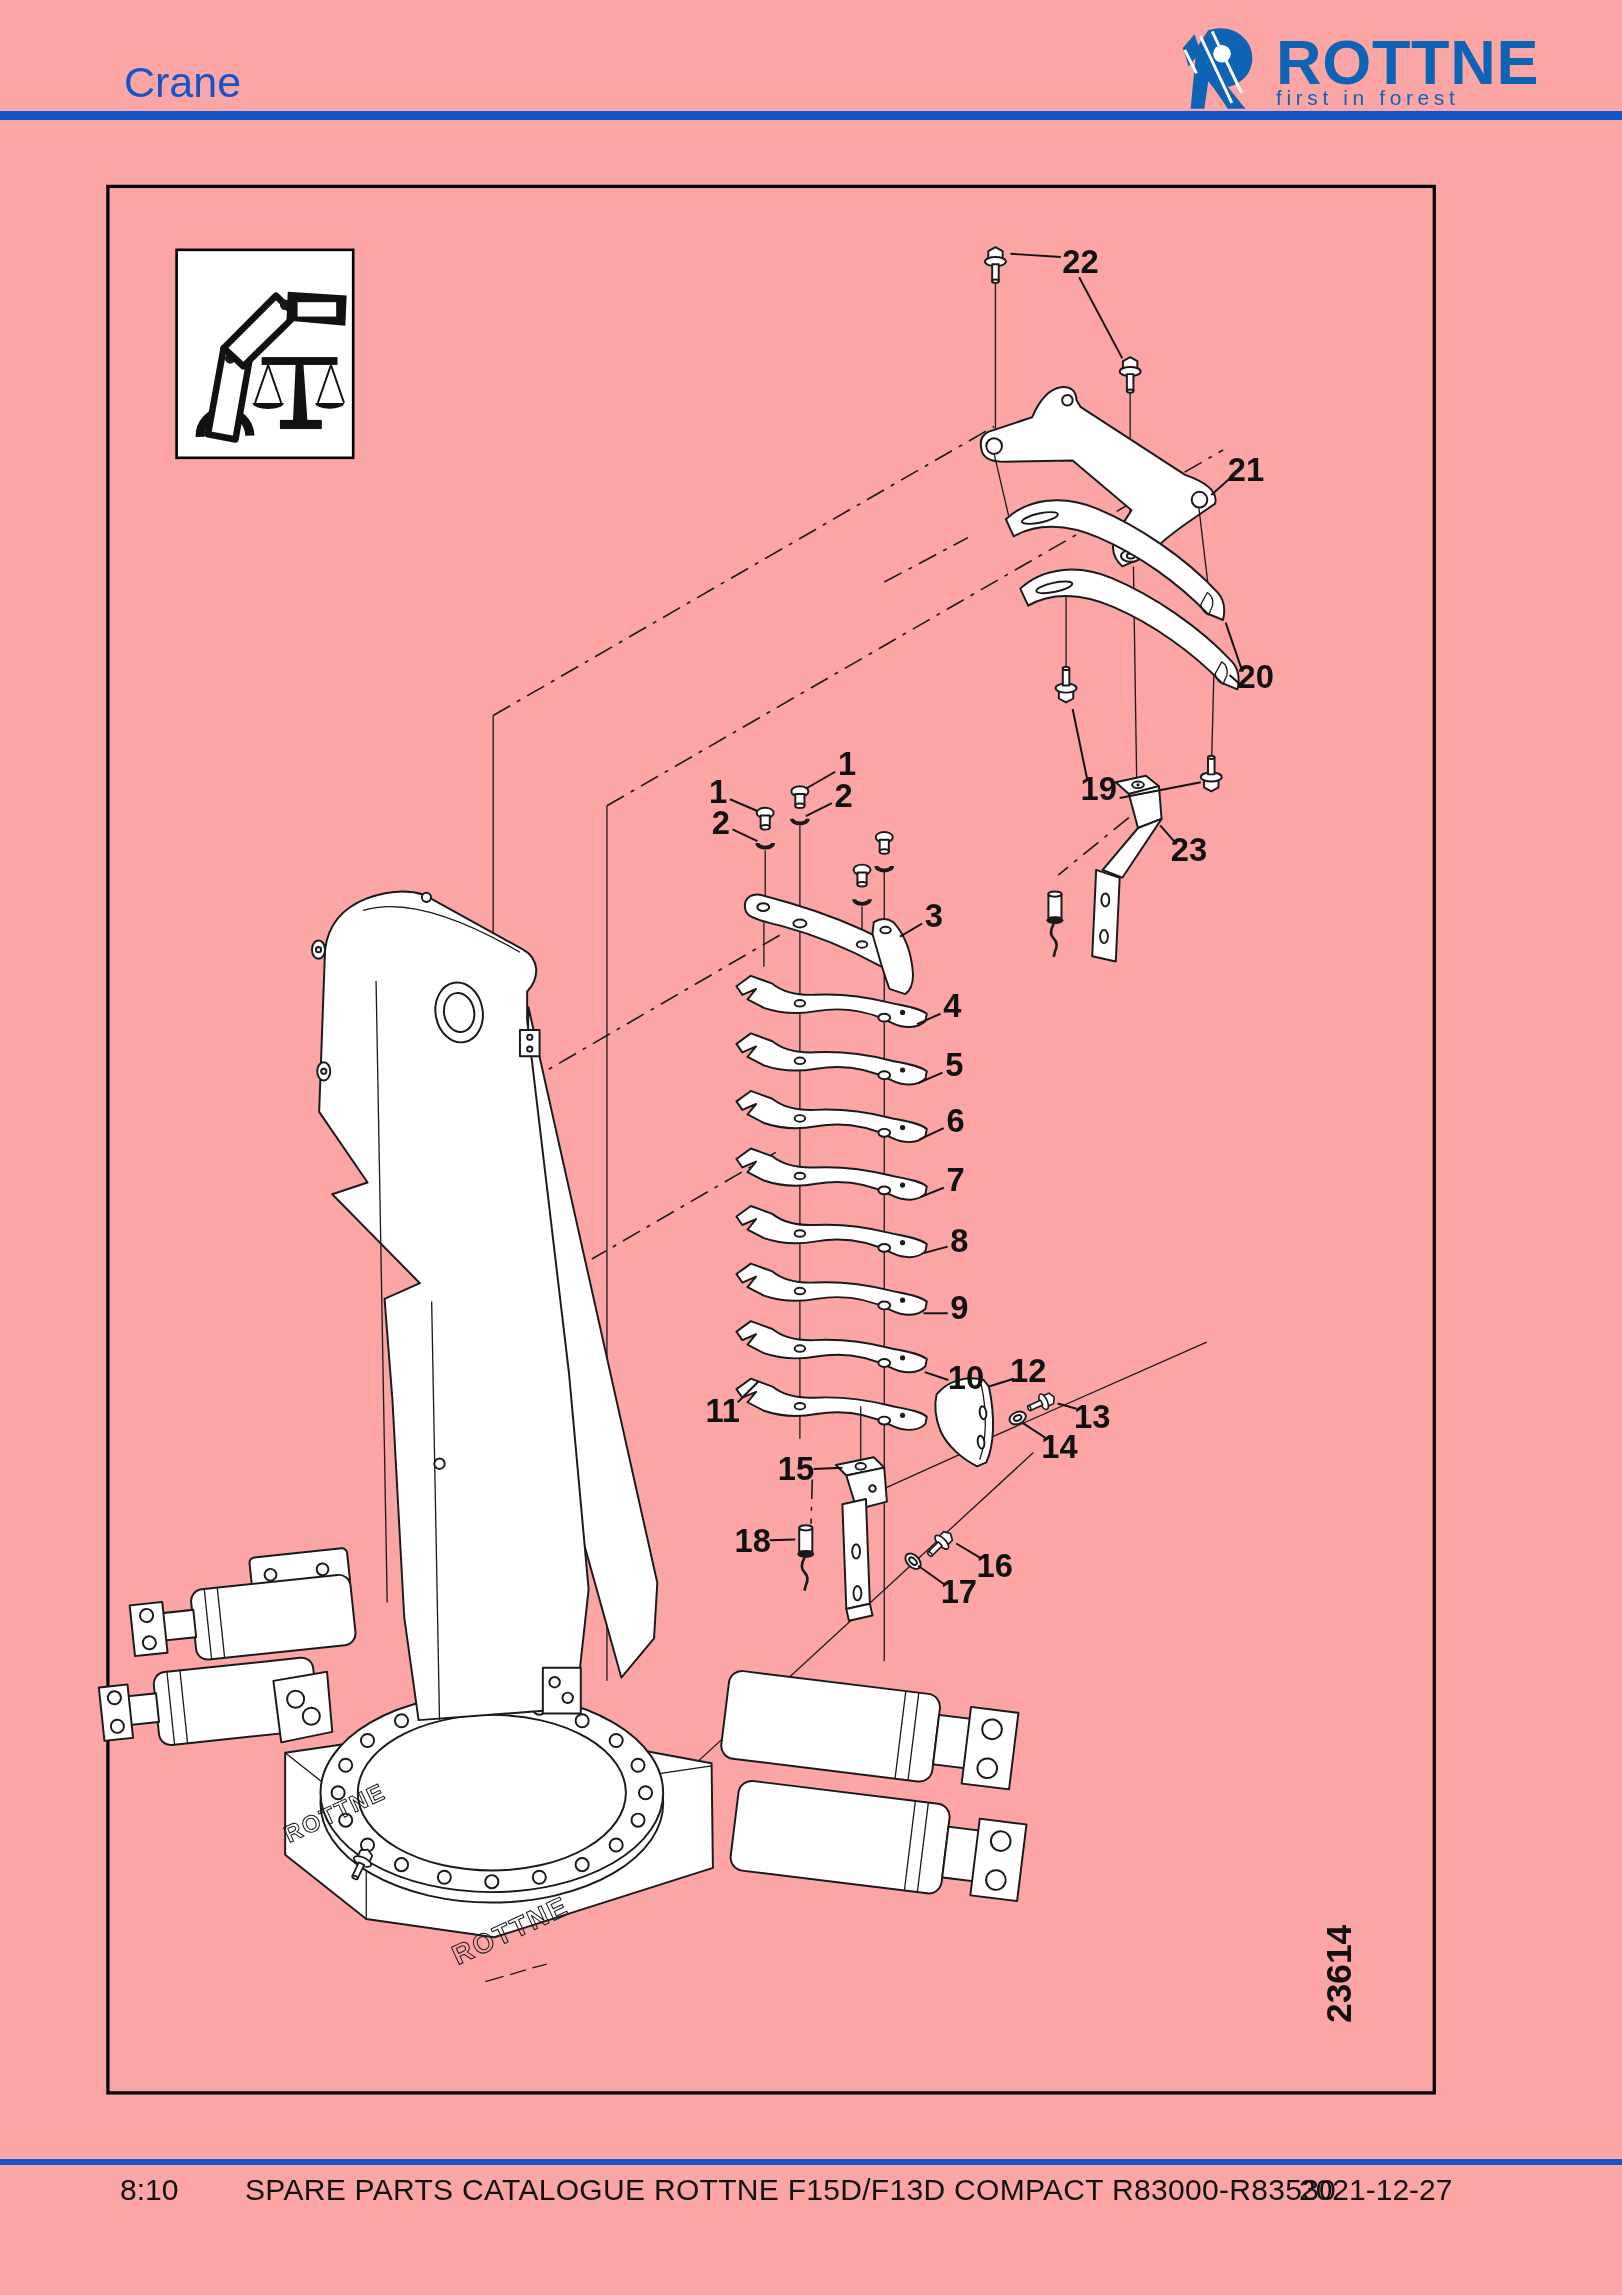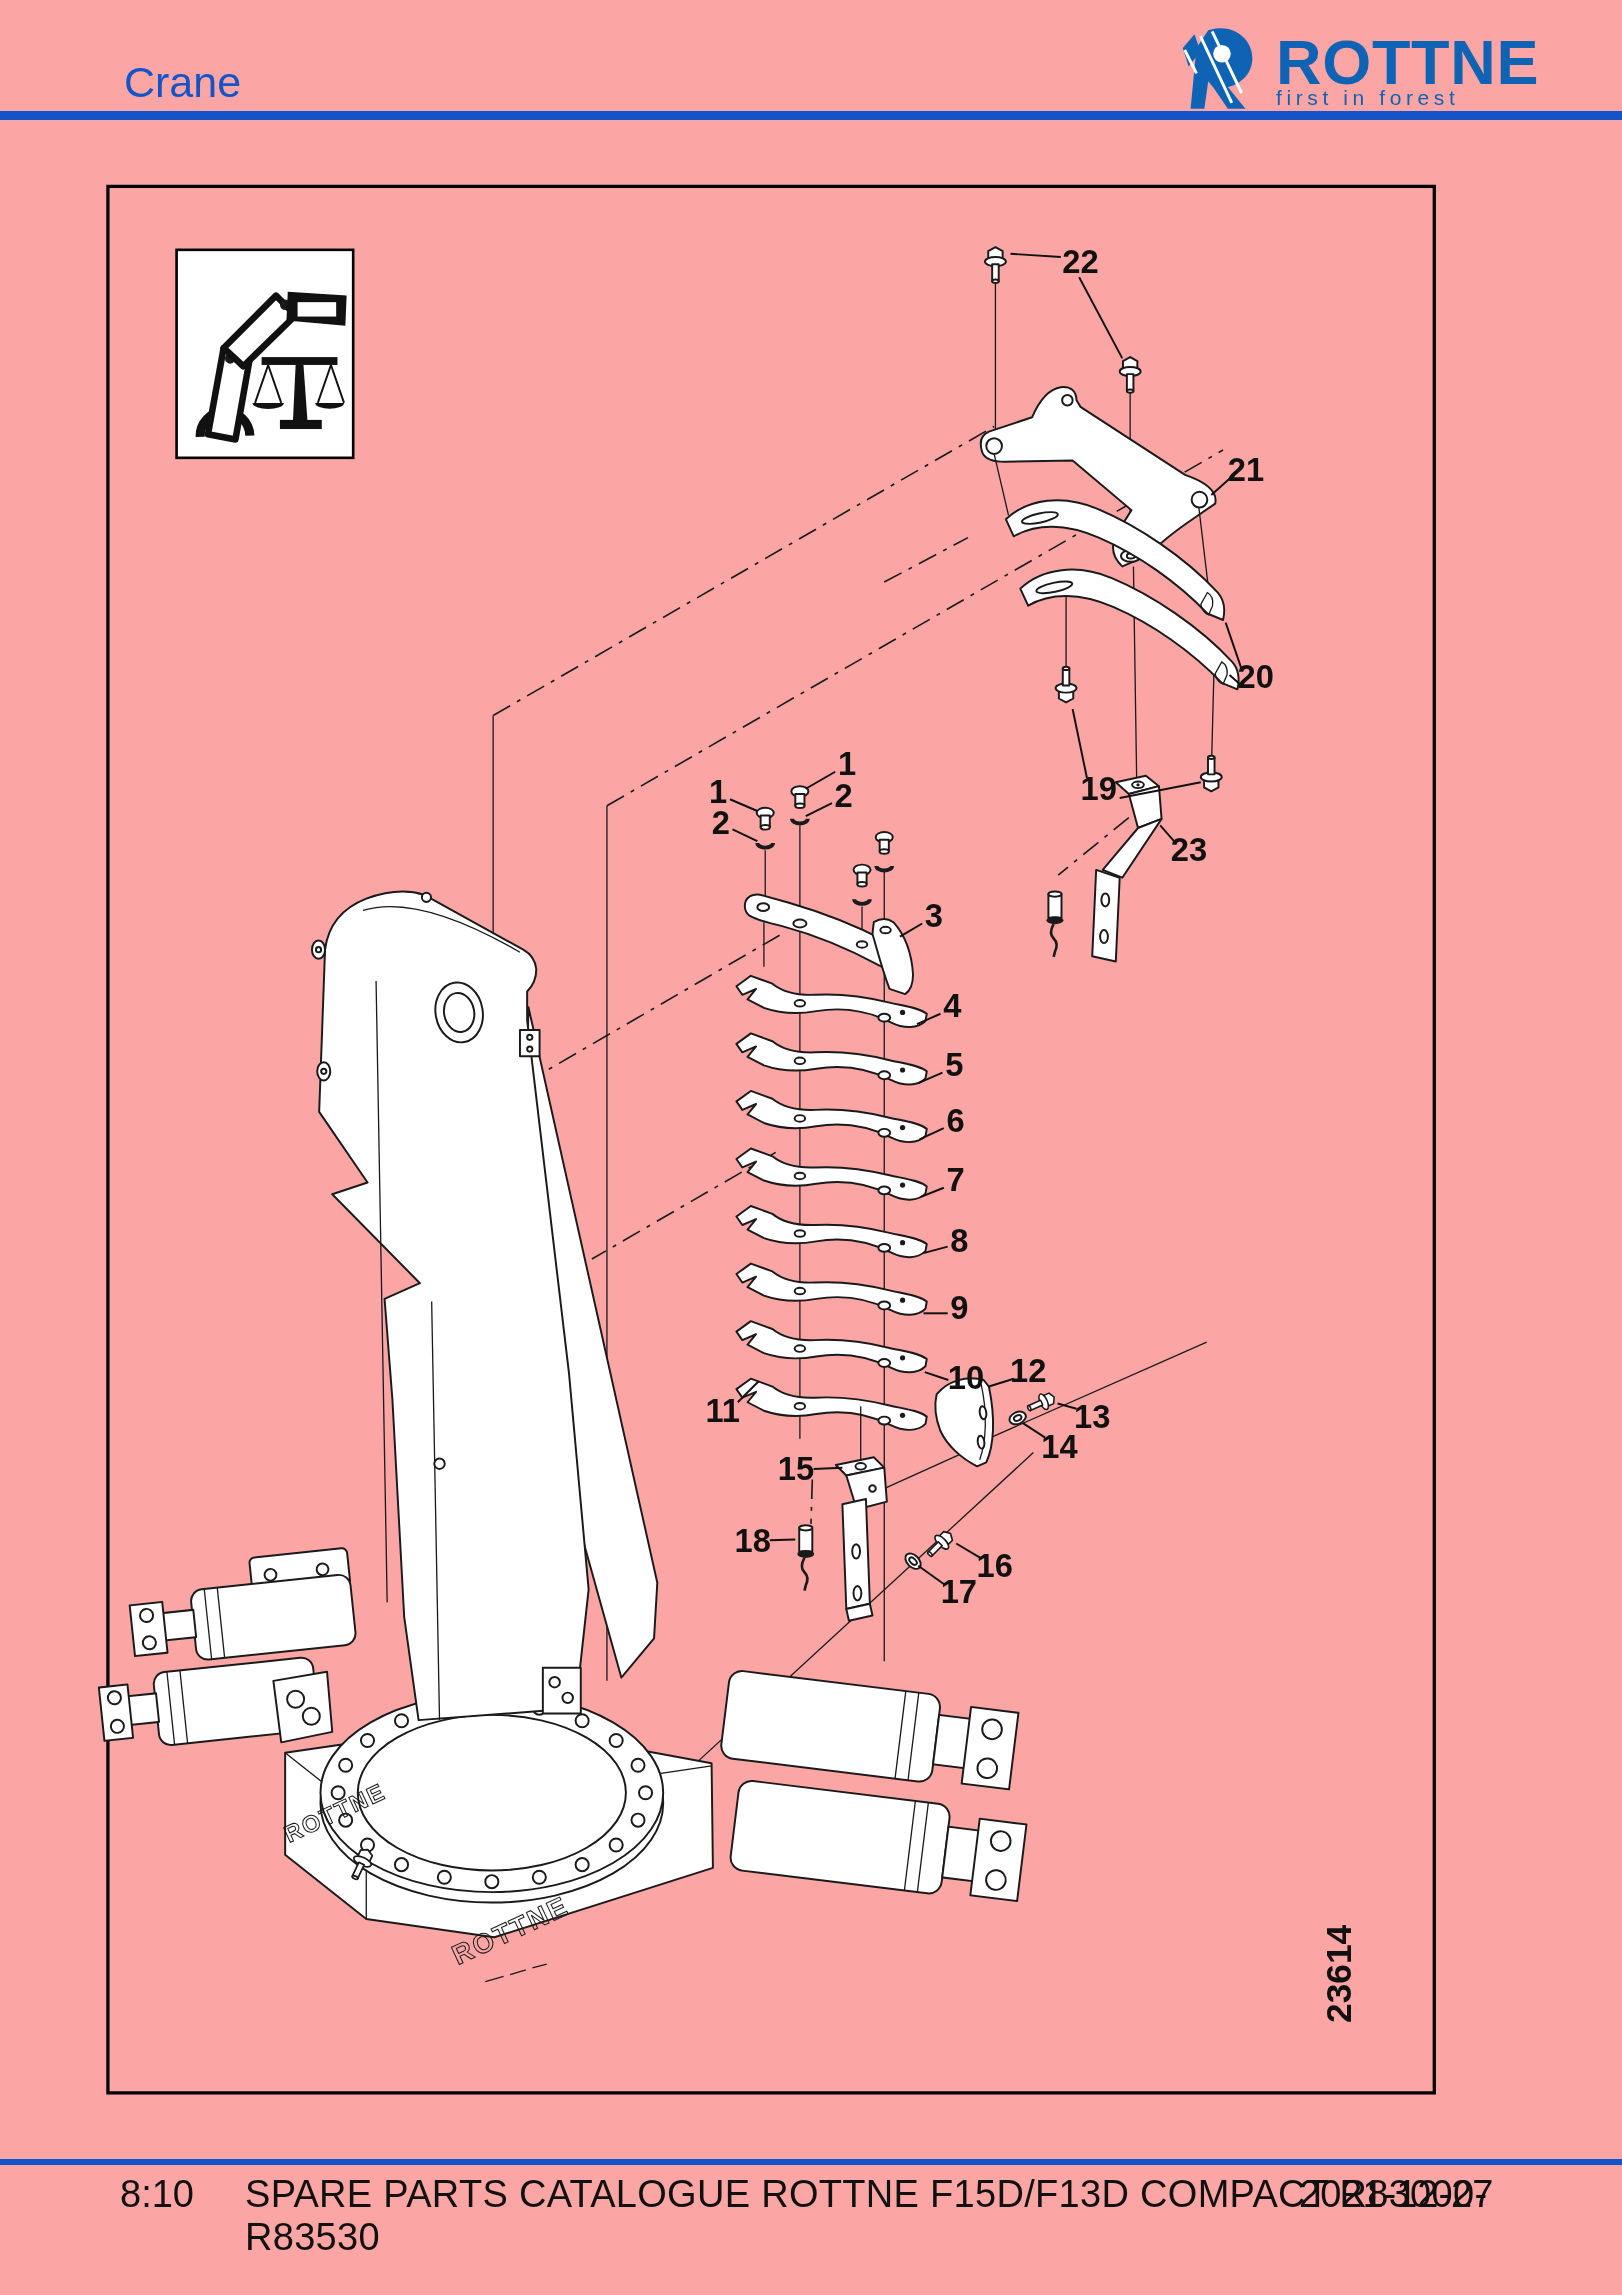--- a/index.html
+++ b/index.html
@@ -6,21 +6,21 @@
   .page{position:relative;width:1622px;height:2295px;background:#fca5a5;overflow:hidden;
         font-family:"Liberation Sans",sans-serif;}
   .page-title{position:absolute;left:124px;top:58px;font-size:43px;color:#1453c8;}
   .rule{position:absolute;left:0;width:1622px;background:#1453c8;}
   .rule-top{top:111px;height:9.2px;}
   .rule-bottom{top:2159px;height:5.9px;}
   .logo{position:absolute;left:1171px;top:26px;width:357px;height:88px;color:#0f63b4;}
   .logo-brand{position:absolute;left:105px;top:0px;font-size:63px;font-weight:bold;letter-spacing:0.7px;}
   .logo-tagline{position:absolute;left:105px;top:60px;width:250px;
                 font-size:21px;letter-spacing:4.6px;}
-  .footer-text{position:absolute;top:2173px;font-size:38px;color:#111;}
+  .footer-text{position:absolute;top:2173px;font-size:30px;color:#111;}
   .f-ref{left:120px;}
   .f-cat{left:245px;letter-spacing:0.3px;}
   .f-date{left:1299px;}
   svg text{font-family:"Liberation Sans",sans-serif;}
   .callout{font-size:50px;font-weight:bold;fill:#111;text-anchor:middle;dominant-baseline:central;}
   .leader{stroke:#111;stroke-width:3;fill:none;}
   .part{fill:#ffffff;stroke:#1a1a1a;stroke-width:3;stroke-linejoin:round;}
   .thin{fill:none;stroke:#1a1a1a;stroke-width:2;}
   .dashdot{fill:none;stroke:#1a1a1a;stroke-width:2.5;stroke-dasharray:30 12 6 12;}
   .blk{fill:#1a1a1a;stroke:none;}

